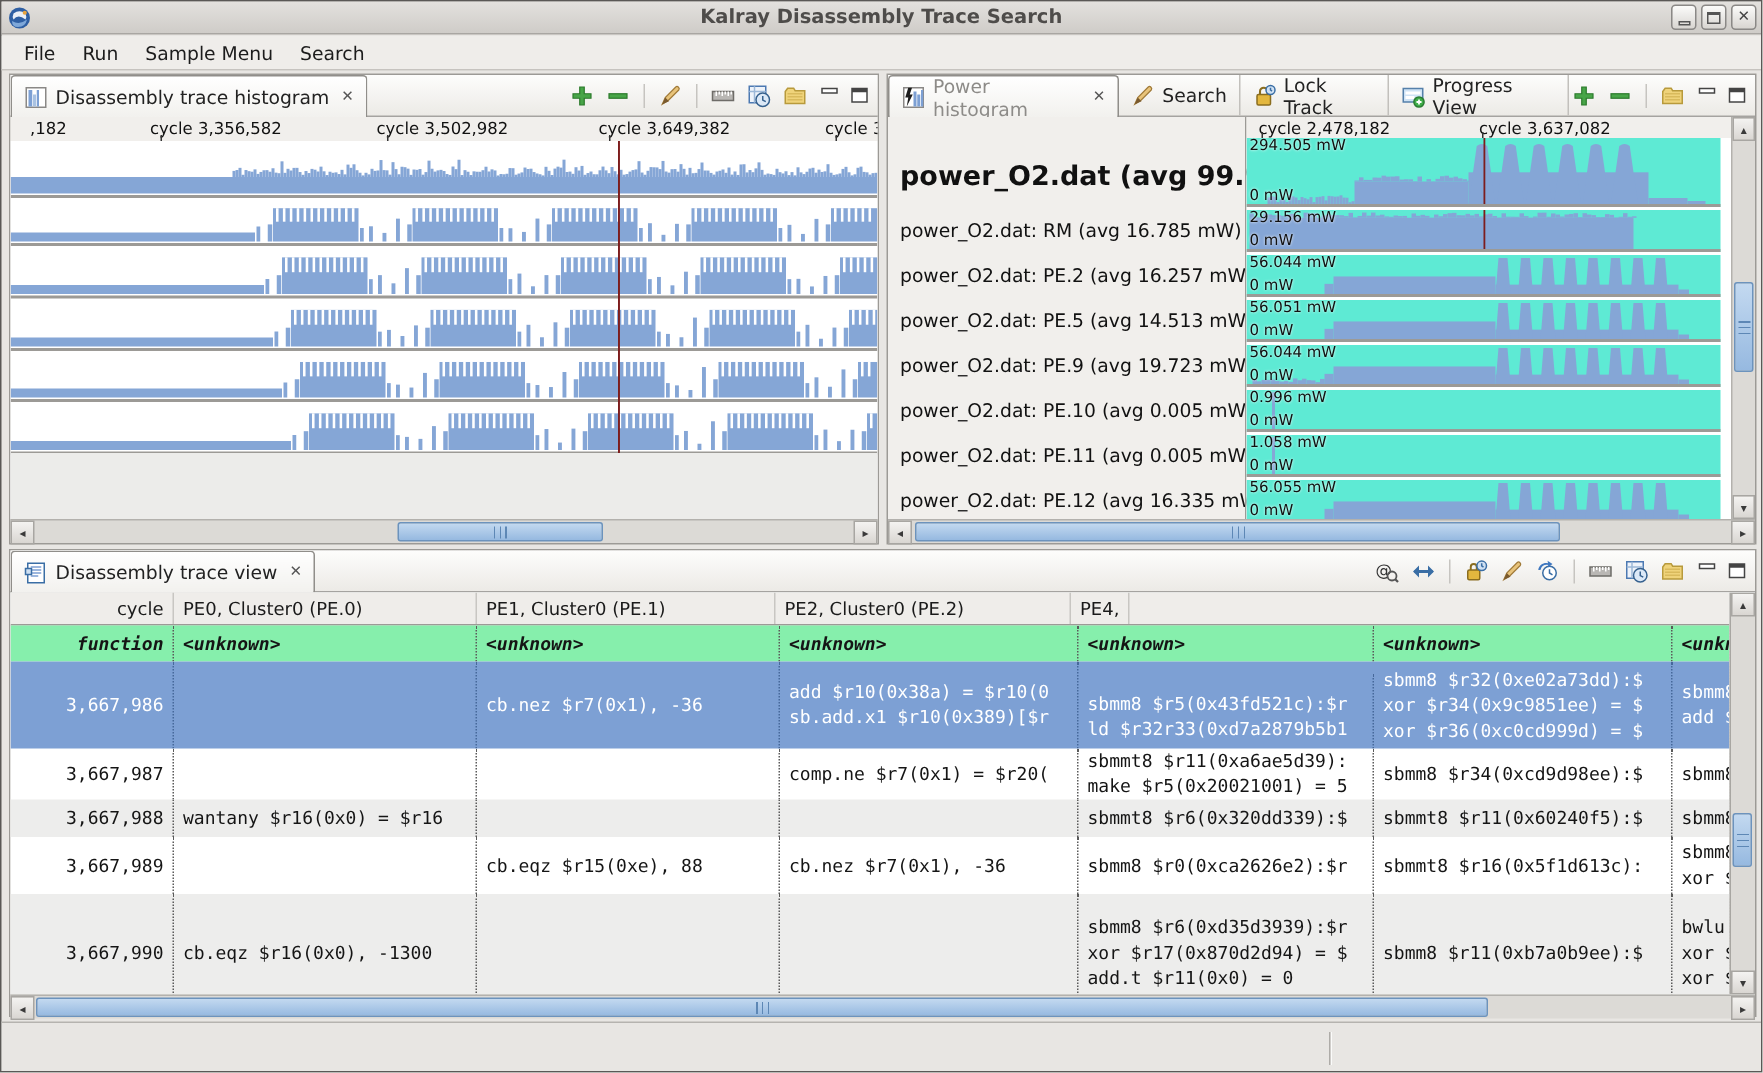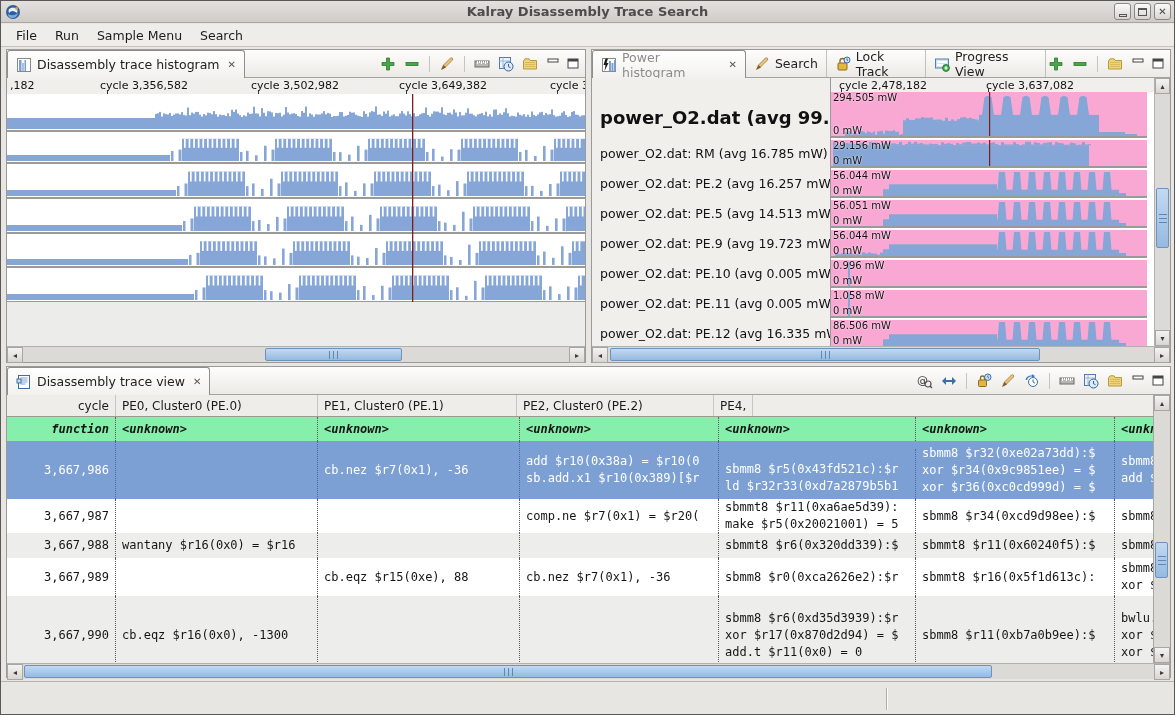--- a/index.html
+++ b/index.html
@@ -61,21 +61,21 @@
   #left-chart-wrap { height:252px; background:#fff; position:relative; overflow:hidden; }
 
   
   #right-panel { left:590px; top:48px; width:580px; height:314px; }
   #rp-content { position:relative; height:268px; display:flex; overflow:hidden; }
   #rp-labels { width:238px; background:#f1efec; position:relative; }
   #rp-chartcol { width:324px; position:relative; border-left:1px solid #9c9a96; }
   #rp-ruler { height:14px; position:relative; background:#f1efec; font-size:11px; overflow:hidden; }
   #rp-rows { position:relative; background:#fff; overflow:hidden; height:254px; }
   .rp-row-label { position:absolute; left:8px; font-size:12.5px; color:#111; white-space:nowrap; }
-  .rp-chart { position:absolute; left:0; width:316px; border-bottom:2px solid #9c9a96; background:#f9a8d4; overflow:hidden; }
+  .rp-chart { position:absolute; left:0; width:316px; border-bottom:2px solid #9c9a96; background:#5eead4; overflow:hidden; }
   .rp-max, .rp-min { position:absolute; left:2px; font-size:10px; color:#111; text-shadow:0 0 2px #fff; z-index:2; white-space:nowrap; }
   .rp-max { top:0; } .rp-min { bottom:0; }
   #rp-vscroll { position:absolute; right:0; top:0; bottom:0; }
 
   
   #bottom-panel { left:5px; top:365px; width:1165px; height:312px; }
   #table-zone { position:relative; height:268px; background:#fff; display:flex; overflow:hidden; }
   #dtable { width:1147px; overflow:hidden; font-family:"DejaVu Sans Mono","Liberation Mono",monospace; }
   .trow { display:flex; align-items:center; overflow:hidden; }
   .tcell { height:100%; overflow:hidden; white-space:pre; font-size:12px; line-height:17px; padding:0 0 0 6px;
@@ -187,21 +187,21 @@
           </span>
           <span class="mmbtn">
             <svg width="13" height="11" viewBox="0 0 13 11">
               <rect x="1" y="1" width="10" height="9" fill="#fff" stroke="#444"></rect>
               <rect x="1" y="1" width="10" height="2.5" fill="#444"></rect>
             </svg>
           </span>
         </div>
     </div>
     <div class="ruler" id="left-ruler">
-        <span class="rl" style="left: 3px;">,182</span>
+        <span class="rl" style="left: 13px;">,182</span>
         <span class="rl" style="left: 93px;">cycle 3,356,582</span>
         <span class="rl" style="left: 244px;">cycle 3,502,982</span>
         <span class="rl" style="left: 392px;">cycle 3,649,382</span>
         <span class="rl" style="left: 543px;">cycle 3</span>
         <span class="tick" style="left: 100px;"></span>
         <span class="tick" style="left: 251px;"></span>
         <span class="tick" style="left: 399px;"></span>
         <span class="tick" style="left: 550px;"></span>
       </div>
     <div id="left-chart-wrap">
@@ -1201,21 +1201,21 @@
                 <path d="M166 26 L168 2.08 L174 2.08 L176 26 Z" fill="#85a6d6"></path>
                 <path d="M181 26 L183 2.08 L189 2.08 L191 26 Z" fill="#85a6d6"></path>
                 <path d="M196 26 L198 2.08 L204 2.08 L206 26 Z" fill="#85a6d6"></path>
                 <path d="M211 26 L213 2.08 L219 2.08 L221 26 Z" fill="#85a6d6"></path>
                 <path d="M226 26 L228 2.08 L234 2.08 L236 26 Z" fill="#85a6d6"></path>
                 <path d="M241 26 L243 2.08 L249 2.08 L251 26 Z" fill="#85a6d6"></path>
                 <path d="M256 26 L258 2.08 L264 2.08 L266 26 Z" fill="#85a6d6"></path>
                 <path d="M271 26 L273 2.08 L279 2.08 L281 26 Z" fill="#85a6d6"></path>
                 <rect x="288" y="23" width="7" height="3" fill="#85a6d6"></rect>
               </svg>
-              <div class="rp-max">86.506 mW</div>
+              <div class="rp-max">56.055 mW</div>
               <div class="rp-min">0 mW</div>
             </div>
           </div>
       </div>
       <div class="scroll-v" id="rp-vscroll">
         <div class="sb-btn v">▴</div>
         <div class="sb-thumb vert" style="top:110px;height:60px;">
             <div class="grip-v"></div>
           </div>
         <div class="sb-btn v" style="position:absolute;bottom:0;">▾</div>

